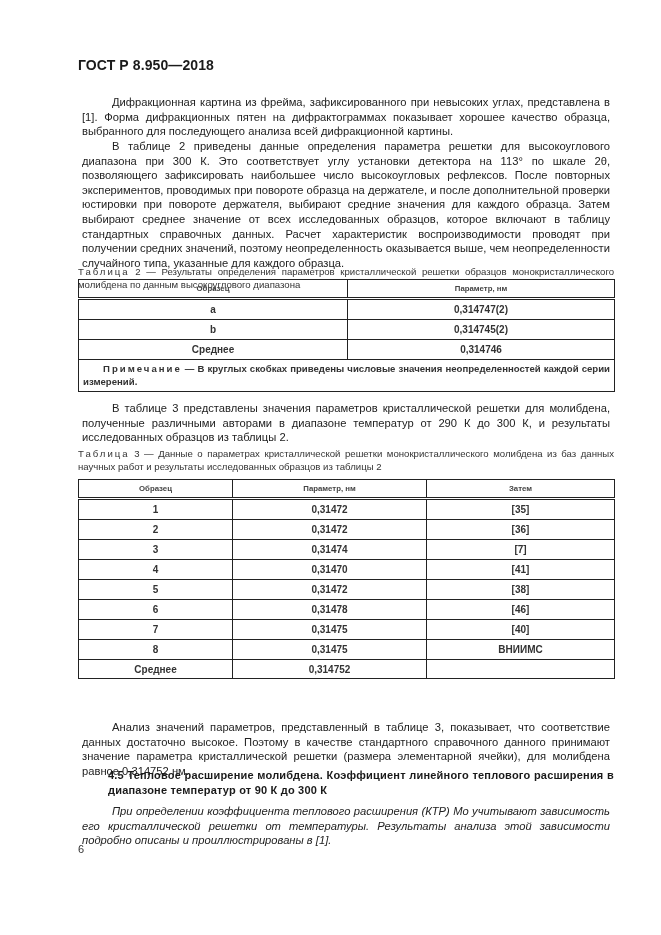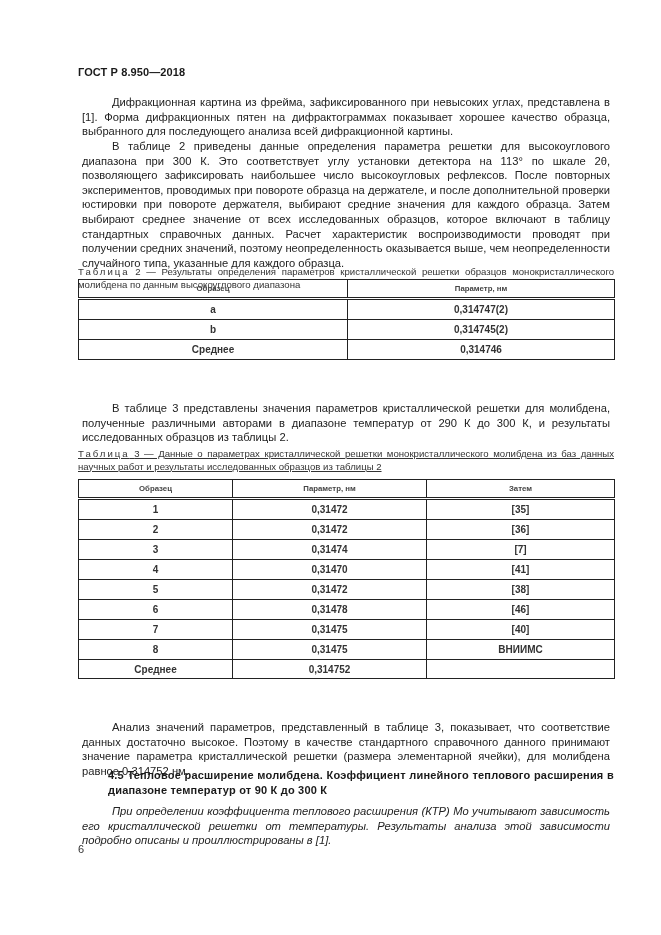--- a/index.html
+++ b/index.html
@@ -1,22 +1,22 @@
 <!DOCTYPE html>
 <html><head>
   <meta charset="utf-8">
   <style>
     html, body { margin: 0; padding: 0; background: #ffffff; }
     body {
       width: 661px; height: 935px; position: relative; overflow: hidden;
       font-family: "Liberation Sans", sans-serif; color: #1a1a1a;
     }
     .header {
-      position: absolute; left: 78px; top: 66px;
-      font-weight: bold; font-size: 11px; letter-spacing: 0.1px;
+      position: absolute; left: 78px; top: 57px;
+      font-weight: bold; font-size: 14px; letter-spacing: 0.1px;
     }
     p.body {
       margin: 4px; font-size: 11.2px; line-height: 14.6px; text-align: justify;
       text-indent: 30px; color: #222;
     }
     .blk { position: absolute; left: 78px; width: 536px; }
     .caption {
       font-size: 9.6px; line-height: 12.5px; color: #333; text-align: justify;
     }
     .caption .sp { letter-spacing: 2px; }
@@ -75,29 +75,32 @@
       <td>0,314747(2)</td>
     </tr>
     <tr>
       <td>b</td>
       <td>0,314745(2)</td>
     </tr>
     <tr>
       <td>Среднее</td>
       <td>0,314746</td>
     </tr>
+    <tr>
+      <td class="note" colspan="2"><span class="lead">Примечание</span> <span>— В круглых скобках приведены числовые значения неопределенностей каждой серии измерений.</span></td>
+    </tr>
   </tbody>
     </table>
 </div>
 
 <div class="blk" style="top:397px;">
   <p class="body">В таблице 3 представлены значения параметров кристаллической решетки для молибдена, полученные различными авторами в диапазоне температур от 290 К до 300 К, и результаты исследованных образцов из таблицы 2.</p>
 </div>
 
-<div class="blk caption" style="top:448px;text-decoration:underline;">
+<div class="blk caption" style="top:448px;">
   <span class="sp">Таблица</span>
   <span>3 — Данные о параметрах кристаллической решетки монокристаллического молибдена из баз данных научных работ и результаты исследованных образцов из таблицы 2</span>
 </div>
 
 <div class="blk" style="top:479px;">
   <table class="t">
     <colgroup>
         <col style="width:154px">
         <col style="width:194px">
         <col style="width:188px">

